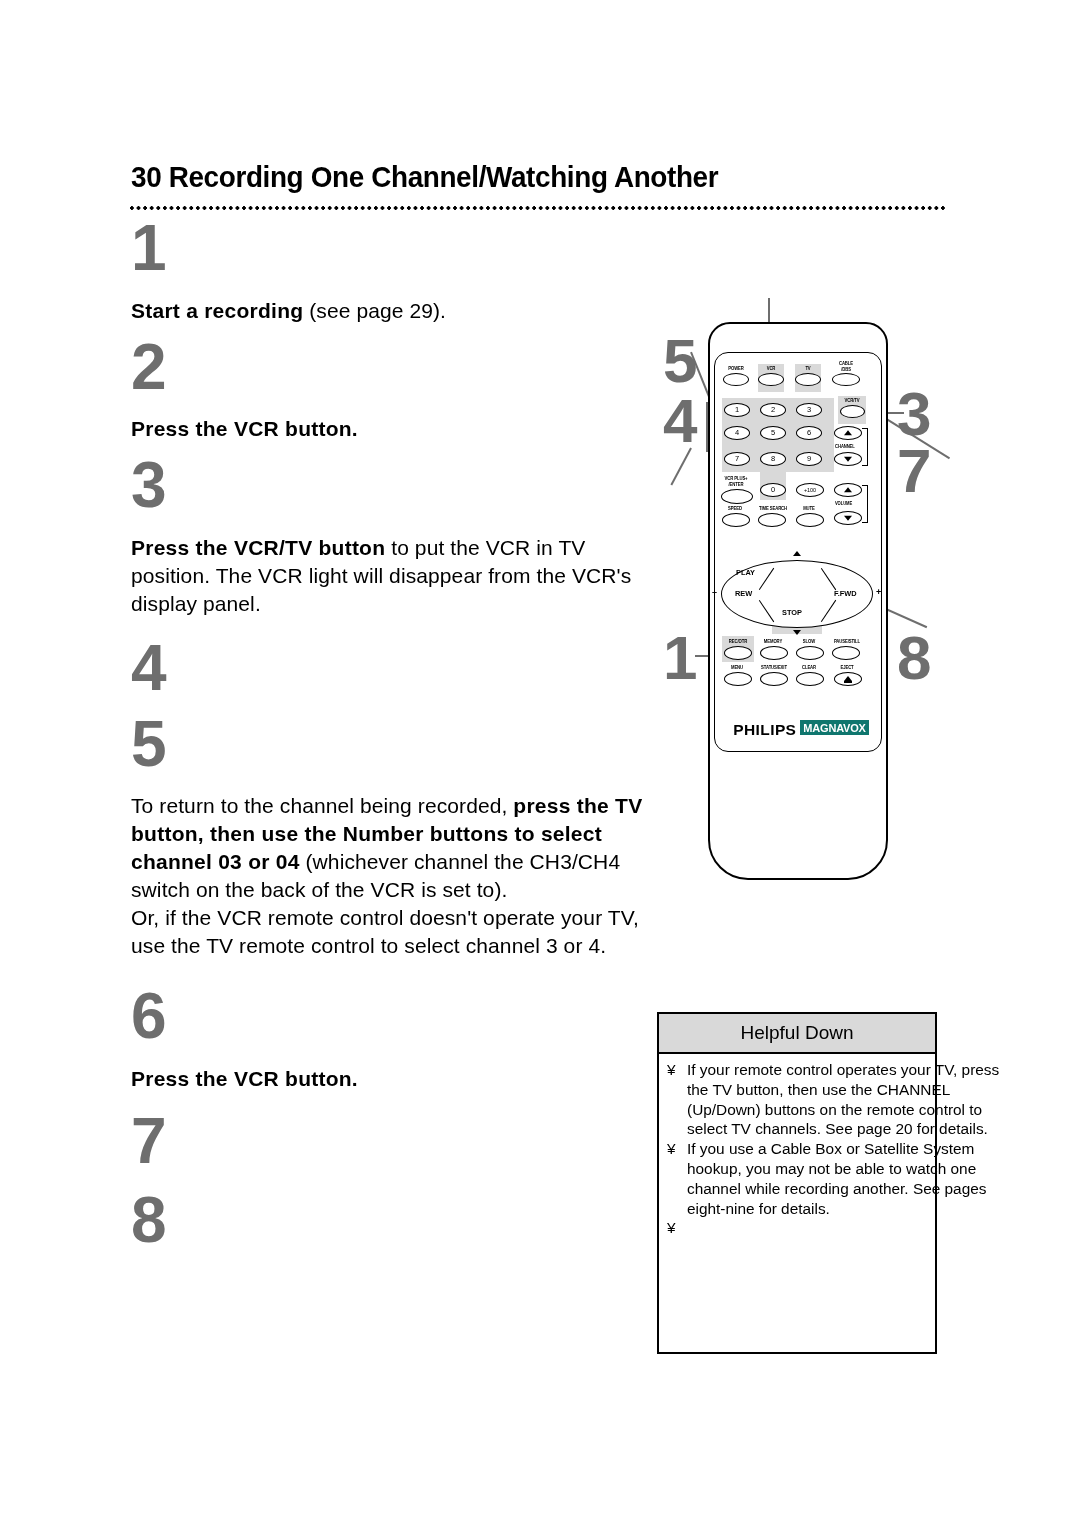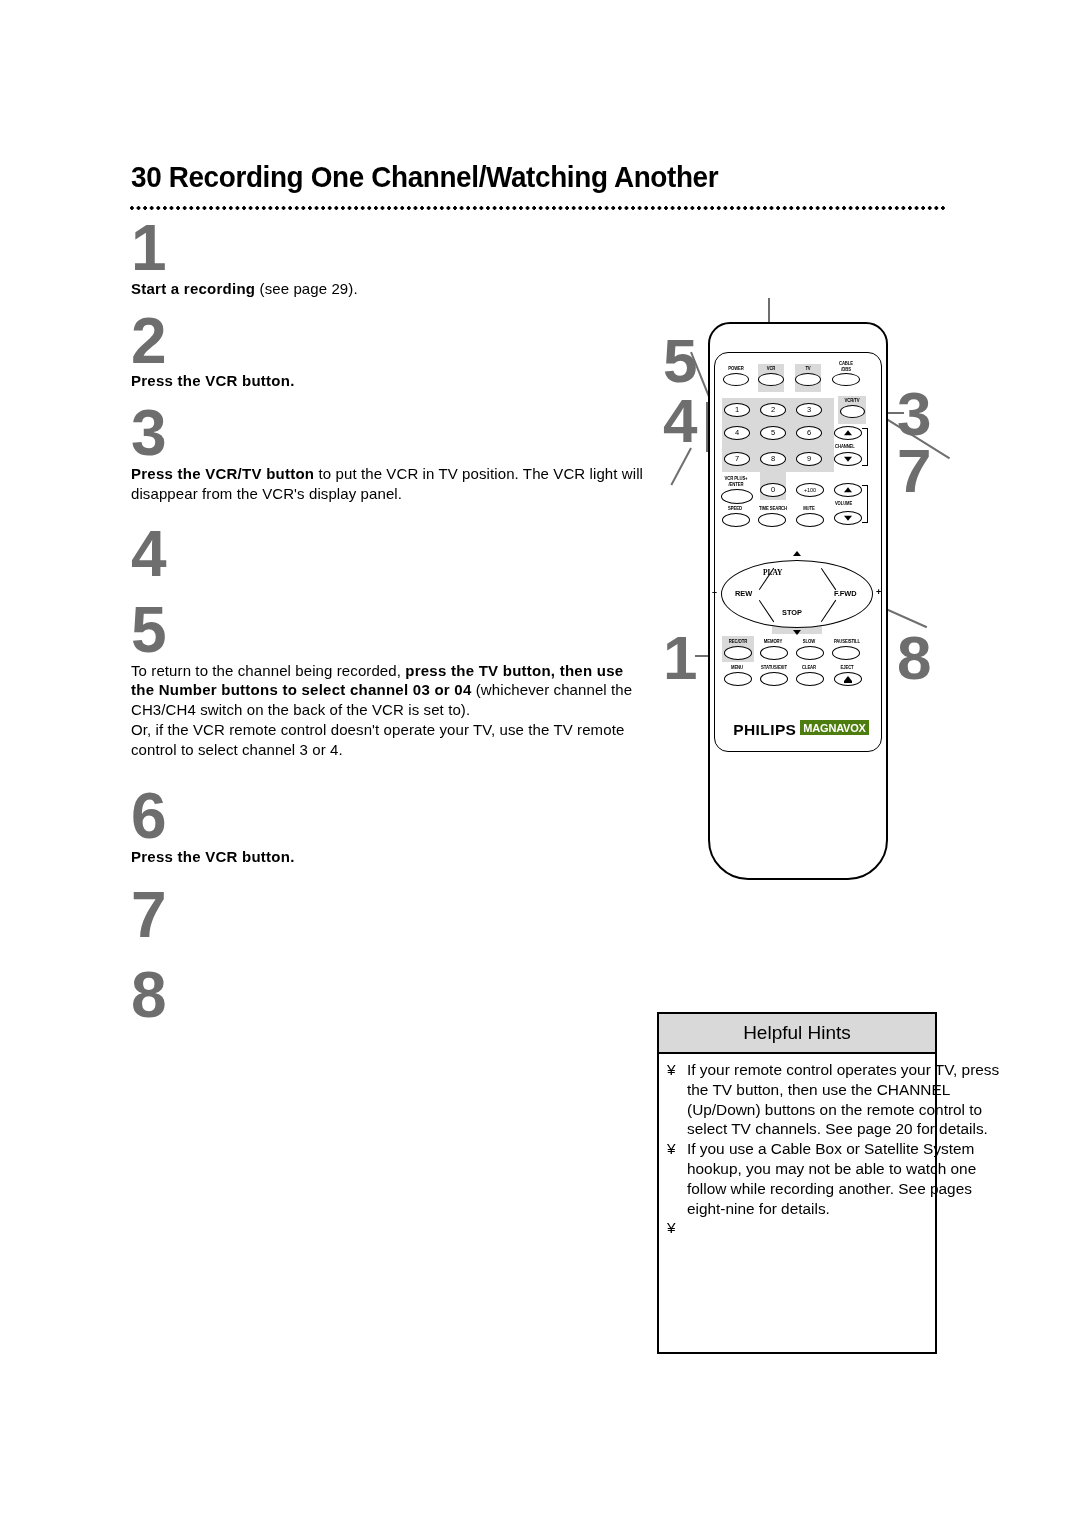--- a/index.html
+++ b/index.html
@@ -28,22 +28,22 @@
 
   
   .col-left{position:absolute;left:131px;top:222px;width:520px;}
   .step{position:relative;}
   .step-num{
     font-size:64px;font-weight:700;color:#6e6e6e;
     line-height:0.84;letter-spacing:-1px;
     font-family:"Liberation Sans", sans-serif;
   }
   .step-body{
-    font-size:15px;line-height:1.33;color:#000;
-    margin-top:3px;letter-spacing:0.1px;
+    font-size:21px;line-height:1.33;color:#000;
+    margin-top:21px;letter-spacing:0.1px;
   }
   .step-body b{font-weight:700;letter-spacing:0.25px;}
   .s1{margin-top:0px;}
   .s2{margin-top:16px;}
   .s3{margin-top:16px;}
   .s4{margin-top:24px;}
   .s5{margin-top:22px;}
   .s6{margin-top:30px;}
   .s7{margin-top:22px;}
   .s8{margin-top:26px;}
@@ -106,21 +106,21 @@
   .oval-div{position:absolute;background:#000;width:1.4px;transform-origin:center;}
   .pm{position:absolute;font-size:9px;color:#000;font-weight:700;}
   .tri{position:absolute;width:0;height:0;}
 
   .logo{
     position:absolute;left:731px;top:720px;width:140px;
     text-align:center;white-space:nowrap;
   }
   .logo .ph{font-size:15.5px;font-weight:700;letter-spacing:0.4px;}
   .logo .mg{
-    font-size:11px;font-weight:700;color:#fff;background:#4d7c0f;
+    font-size:11px;font-weight:700;color:#fff;background:#0f766e;
     padding:1.5px 3px;letter-spacing:-0.2px;margin-left:4px;
     display:inline-block;vertical-align:3px;
   }
 
   
   .hints{
     position:absolute;left:657px;top:1012px;width:280px;height:342px;
     border:2.6px solid #000;box-sizing:border-box;background:#fff;
   }
   .hints-hd{
@@ -298,21 +298,21 @@
   <div class="btn" style="left:834px;top:511px;width:28px;height:14px;">
     <span class="tri" style="left:50%;top:50%;transform:translate(-50%,-45%);border-left:4px solid transparent;border-right:4px solid transparent;border-top:5px solid #000;"></span>
   </div>
 
   <div class="tri" style="left:793px;top:551px;border-left:4px solid transparent;border-right:4px solid transparent;border-bottom:5px solid #000;"></div>
   <div class="oval"></div>
   <div class="oval-div" style="left:766px;top:566px;height:26px;transform:rotate(34deg);"></div>
   <div class="oval-div" style="left:828px;top:566px;height:26px;transform:rotate(-34deg);"></div>
   <div class="oval-div" style="left:766px;top:598px;height:26px;transform:rotate(-34deg);"></div>
   <div class="oval-div" style="left:828px;top:598px;height:26px;transform:rotate(34deg);"></div>
-  <div class="oval-lbl" style="left:763px;top:568px;font-family:Liberation Serif, serif;">PLAY</div>
+  <div class="oval-lbl" style="left:736px;top:568px;">PLAY</div>
   <div class="oval-lbl" style="left:735px;top:589px;">REW</div>
   <div class="oval-lbl" style="left:834px;top:589px;">F.FWD</div>
   <div class="oval-lbl" style="left:782px;top:608px;">STOP</div>
   <div class="pm" style="left:712px;top:587px;">–</div>
   <div class="pm" style="left:876px;top:587px;">+</div>
   <div class="tri" style="left:793px;top:630px;border-left:4px solid transparent;border-right:4px solid transparent;border-top:5px solid #000;"></div>
 
   <div class="btn-lbl" style="left:722px;top:639px;width:32px;">REC/OTR</div>
   <div class="btn" style="left:724px;top:646px;width:28px;height:14px;"></div>
   <div class="btn-lbl" style="left:757px;top:639px;width:32px;">MEMORY</div>
@@ -332,29 +332,29 @@
   <div class="btn" style="left:834px;top:672px;width:28px;height:14px;">
     <span class="tri" style="left:50%;top:50%;transform:translate(-50%,-60%);border-left:4px solid transparent;border-right:4px solid transparent;border-bottom:5px solid #000;"></span>
     <span style="position:absolute;left:50%;top:70%;transform:translateX(-50%);width:8px;height:1.4px;background:#000;"></span>
   </div>
 
   <div class="logo">
     <span class="ph">PHILIPS</span><span class="mg">MAGNAVOX</span>
   </div>
 
   <div class="hints">
-    <div class="hints-hd">Helpful Hints</div>
+    <div class="hints-hd">Helpful Down</div>
   </div>
   <div class="hints-body" style="position:absolute;left:659px;top:1052px;">
     <div class="hint">
       <span class="bul">¥</span>
       <span>If your remote control operates your TV, press the TV button, then use the CHANNEL (Up/Down) buttons on the remote control to select TV channels. See page 20 for details.</span>
     </div>
     <div class="hint">
       <span class="bul">¥</span>
-      <span>If you use a Cable Box or Satellite System hookup, you may not be able to watch one follow while recording another. See pages eight-nine for details.</span>
+      <span>If you use a Cable Box or Satellite System hookup, you may not be able to watch one channel while recording another. See pages eight-nine for details.</span>
     </div>
     <div class="hint">
       <span class="bul">¥</span>
     </div>
   </div>
 
 </div>
 
 </body></html>

